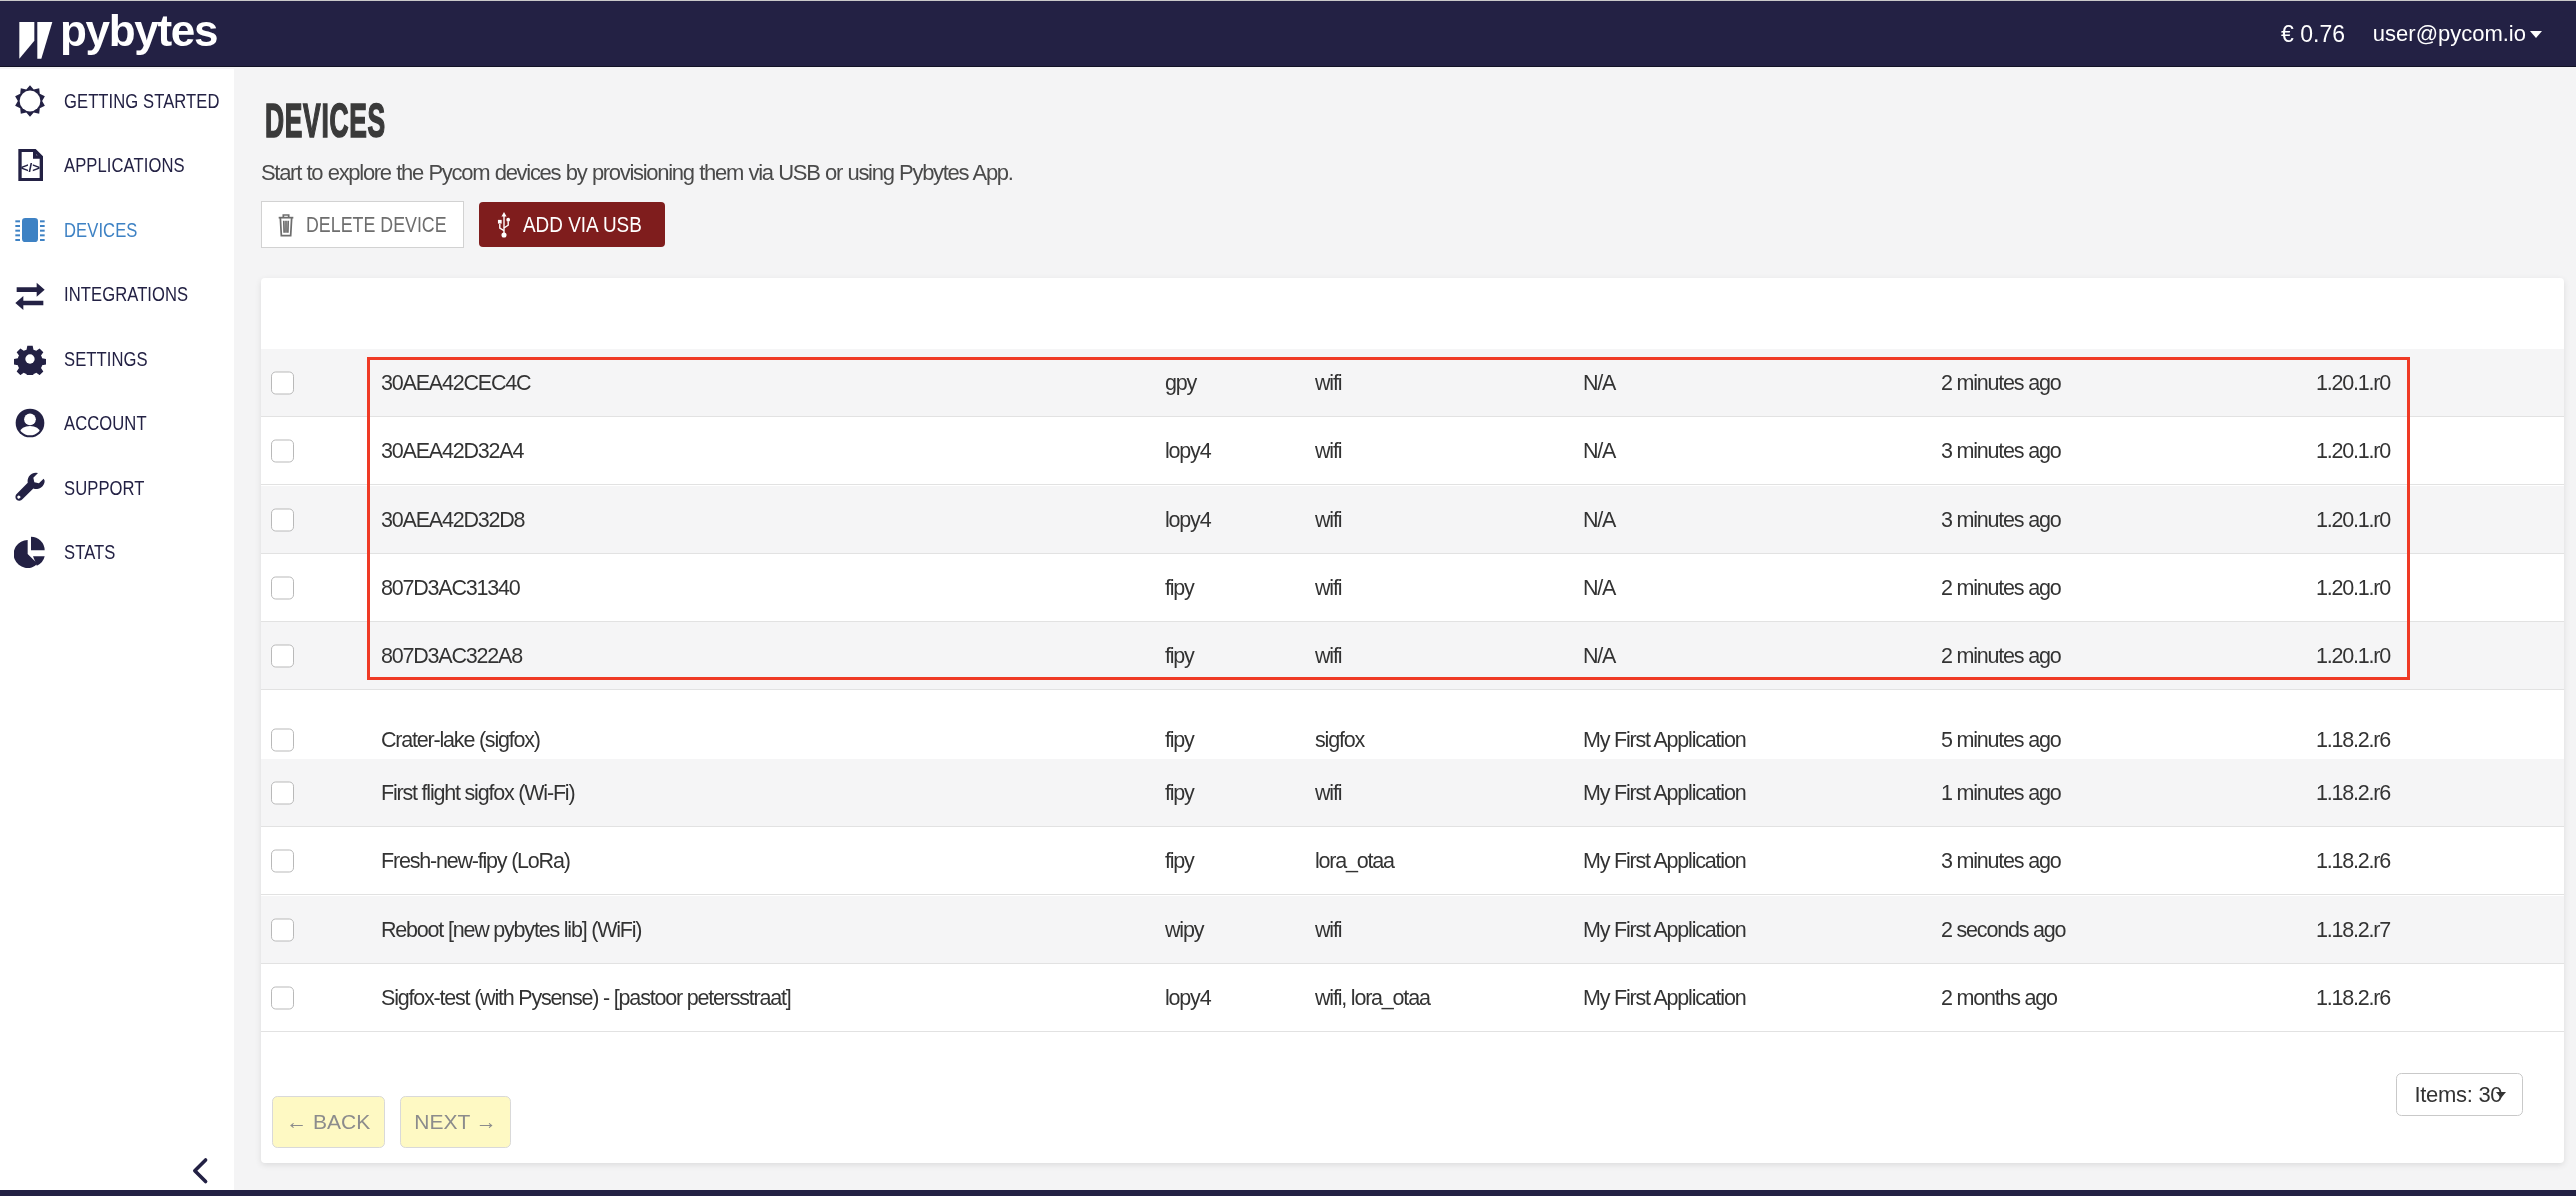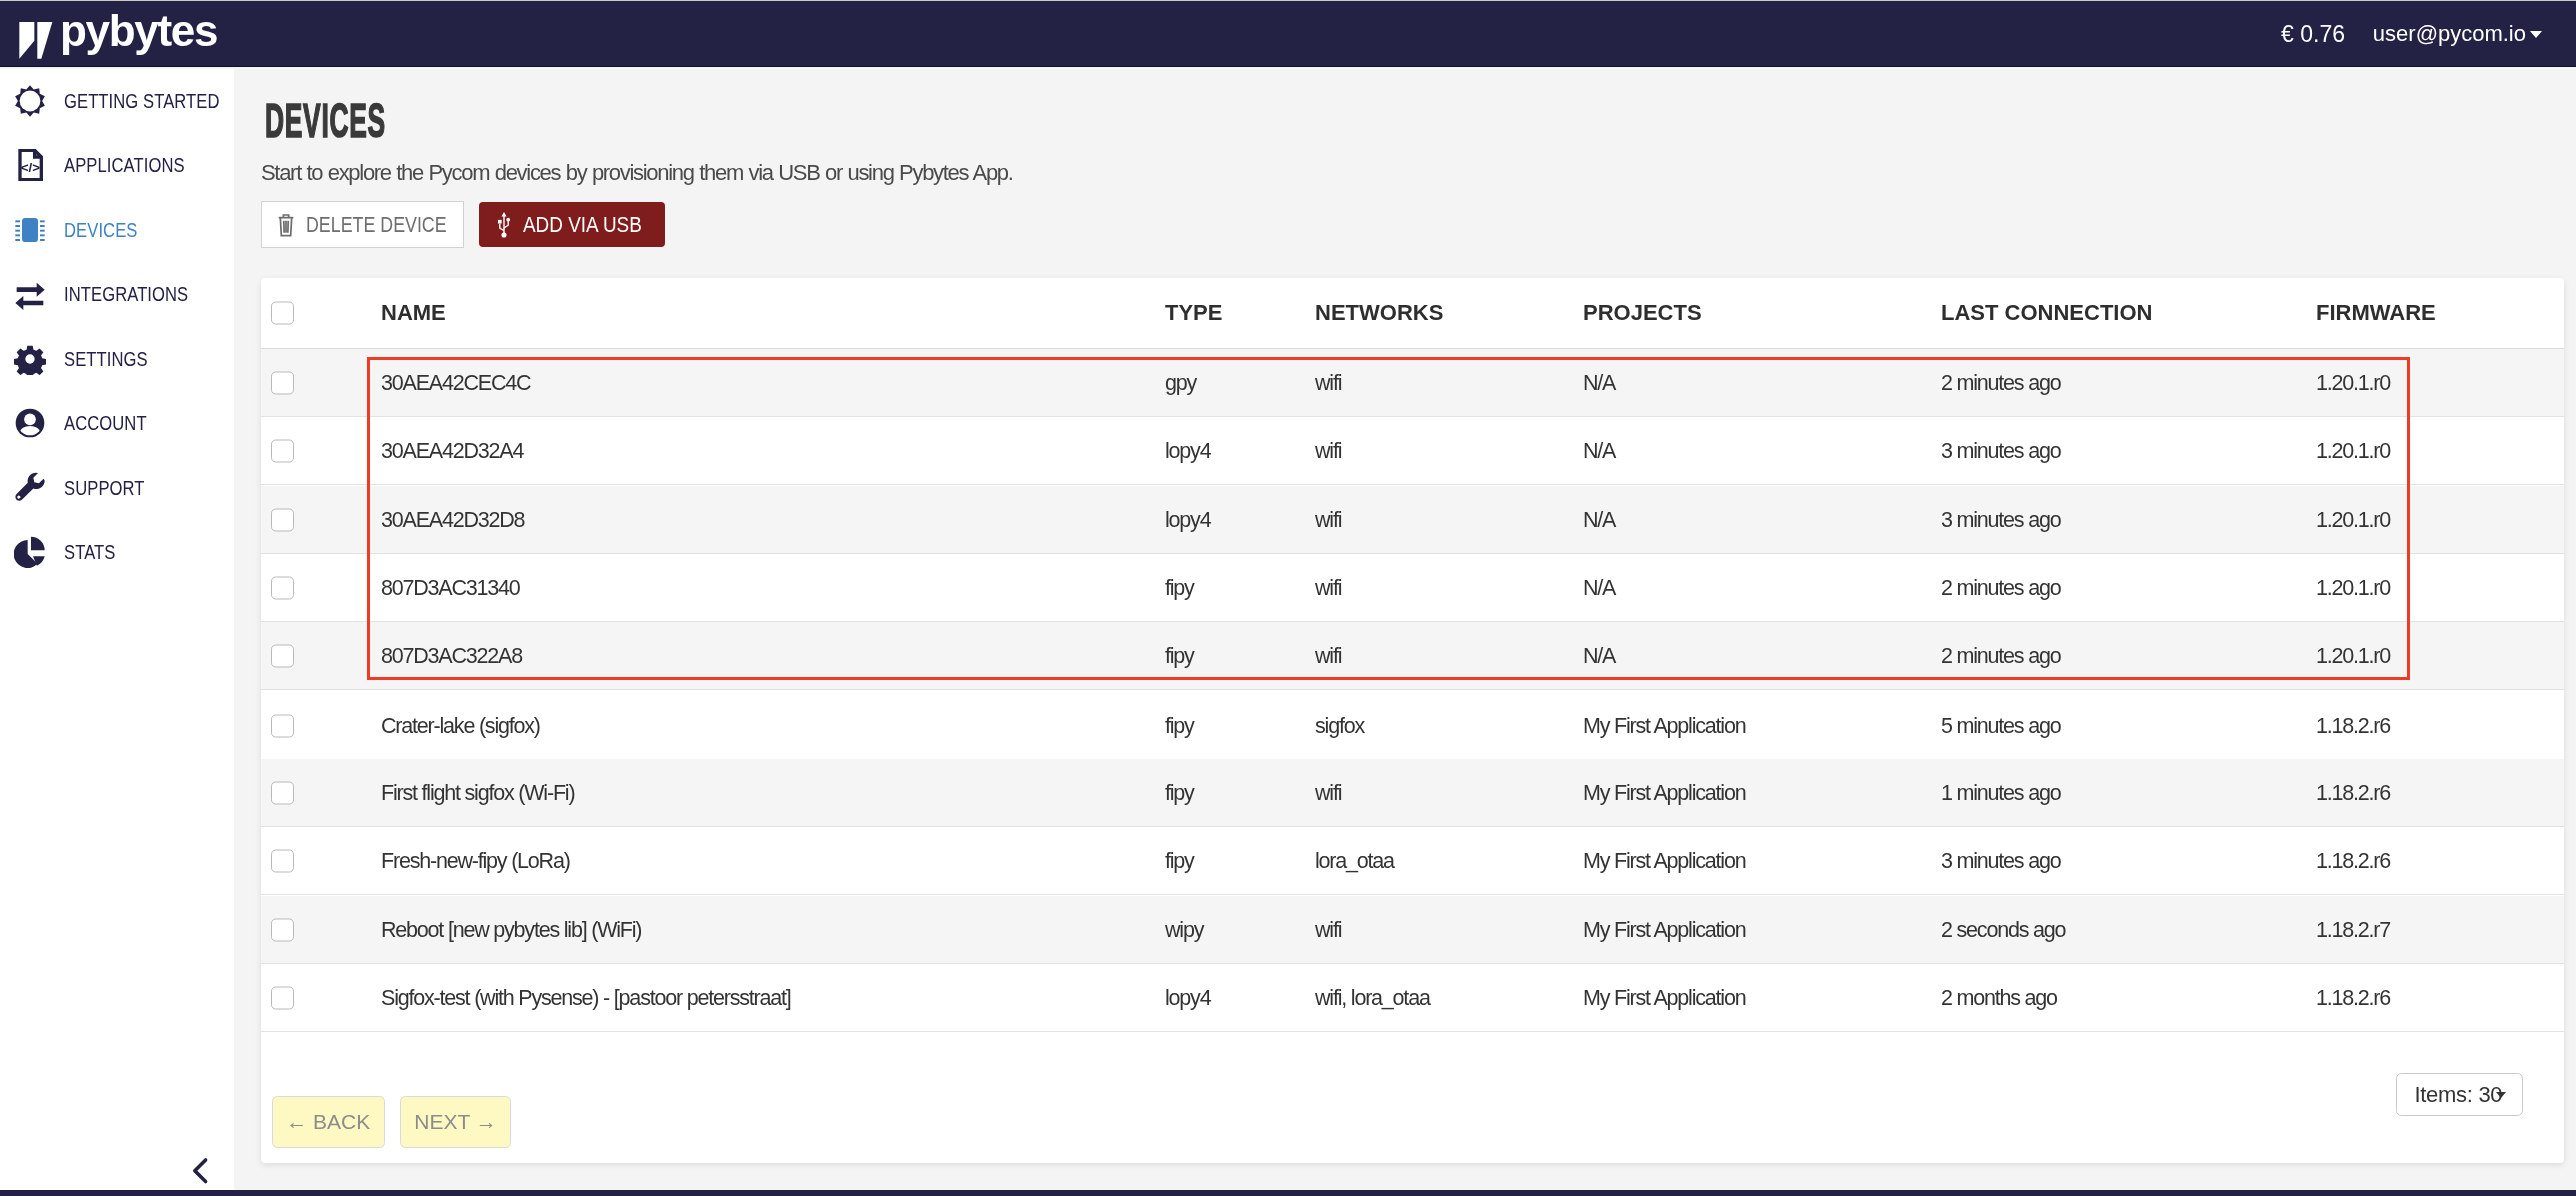--- a/index.html
+++ b/index.html
@@ -188,29 +188,20 @@
           <path d="M15 35 L24 29.5 V21" fill="none"></path>
           <circle cx="24" cy="17.5" r="4" stroke="none"></circle>
           <path d="M15 41 L6 35.5 V27" fill="none"></path>
           <rect x="2" y="18" width="8" height="8" stroke="none"></rect>
         </g>
       </svg>
     <div class="tx">ADD VIA USB</div>
   </div>
 
   <div class="card">
-    <div class="thead">
-      <div class="cb"></div>
-      <div class="cell c-name">NAME</div>
-        <div class="cell c-type">TYPE</div>
-        <div class="cell c-net">NETWORKS</div>
-        <div class="cell c-proj">PROJECTS</div>
-        <div class="cell c-last">LAST CONNECTION</div>
-        <div class="cell c-fw">FIRMWARE</div>
-    </div>
     <div class="row odd" style="top:71px">
         <div class="cb"></div>
         <div class="cell c-name">30AEA42CEC4C</div>
         <div class="cell c-type">gpy</div>
         <div class="cell c-net">wifi</div>
         <div class="cell c-proj">N/A</div>
         <div class="cell c-last">2 minutes ago</div>
         <div class="cell c-fw">1.20.1.r0</div>
       </div>
     <div class="row" style="top:139px">
@@ -242,21 +233,21 @@
       </div>
     <div class="row odd" style="top:344px">
         <div class="cb"></div>
         <div class="cell c-name">807D3AC322A8</div>
         <div class="cell c-type">fipy</div>
         <div class="cell c-net">wifi</div>
         <div class="cell c-proj">N/A</div>
         <div class="cell c-last">2 minutes ago</div>
         <div class="cell c-fw">1.20.1.r0</div>
       </div>
-    <div class="row" style="top:414px">
+    <div class="row" style="top:428px">
         <div class="cb"></div>
         <div class="cell c-name">Crater-lake (sigfox)</div>
         <div class="cell c-type">fipy</div>
         <div class="cell c-net">sigfox</div>
         <div class="cell c-proj">My First Application</div>
         <div class="cell c-last">5 minutes ago</div>
         <div class="cell c-fw">1.18.2.r6</div>
       </div>
     <div class="row odd" style="top:481px">
         <div class="cb"></div>

